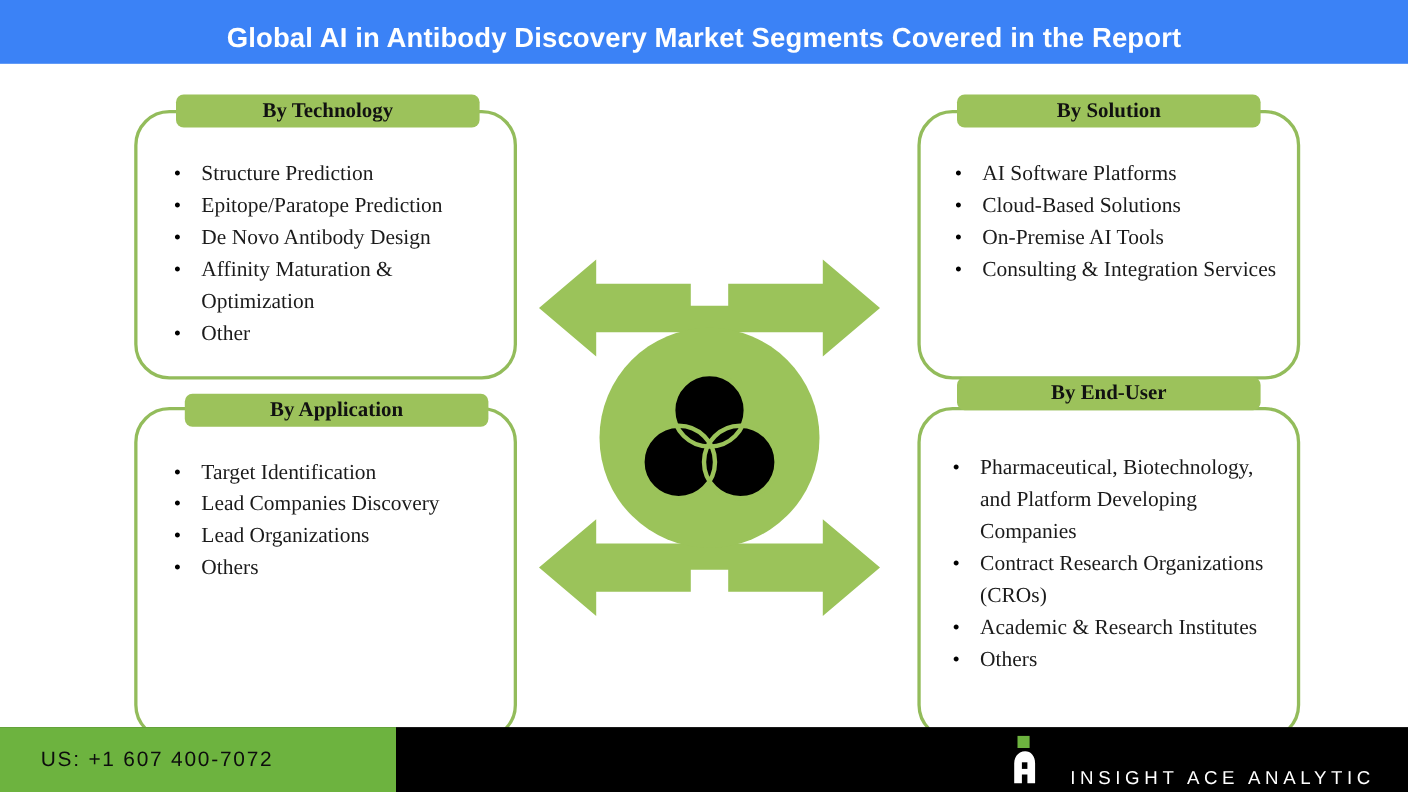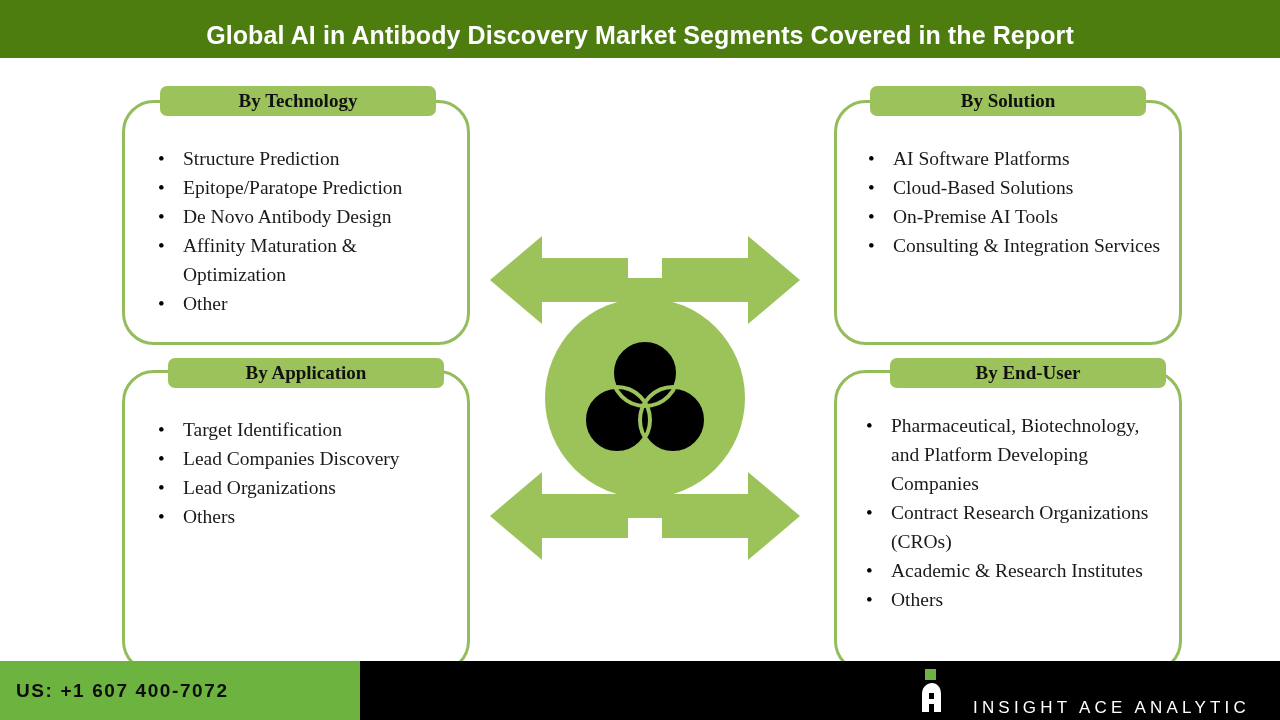--- a/index.html
+++ b/index.html
@@ -7,21 +7,21 @@
   body {
     background:#ffffff;
     font-family:"Liberation Serif", serif;
     position:relative;
     overflow:hidden;
   }
 
   
   .header-bar{
     position:absolute; left:0; top:0; width:1280px; height:71px;
-    background:#4d7c0f;
+    background:#3b82f6;
     display:flex; align-items:center; justify-content:center;
   }
   .header-title{
     color:#ffffff;
     font-family:"Liberation Sans", sans-serif;
     font-weight:bold;
     font-size:25px;
     letter-spacing:.1px;
     white-space:nowrap;
   }
@@ -74,44 +74,44 @@
   }
 
   
   #card-tech   { left:122px; top:42px;  width:348px; height:245px; }
   #title-tech  { left:160px; top:28px;  width:276px; }
   #card-sol    { left:834px; top:42px;  width:348px; height:245px; }
   #title-sol   { left:870px; top:28px;  width:276px; }
   #card-app    { left:122px; top:312px; width:348px; height:303px; }
   #title-app   { left:168px; top:300px; width:276px; }
   #card-end    { left:834px; top:312px; width:348px; height:303px; }
-  #title-end   { left:870px; top:300px; width:276px;margin-left:20px; }
+  #title-end   { left:870px; top:285px; width:276px; }
 
   
   .center-graphic{
     position:absolute;
     left:480px; top:100px;
     width:330px; height:480px;
   }
   .center-graphic svg{ display:block; }
 
   
   .footer{
     position:absolute; left:0; top:661px; width:1280px; height:59px;
     background:#000000;
   }
   .footer-phone-block{
     position:absolute; left:0; top:0; width:360px; height:59px;
     background:#6DB33F;
     display:flex; align-items:center;
   }
   .footer-phone{
-    margin-left:16px;
+    margin-left:37px;
     font-family:"Liberation Sans", sans-serif;
-    font-weight:bold;
+    font-weight:normal;
     font-size:19px;
     letter-spacing:1.6px;
     color:#0d0d0d;
     white-space:nowrap;
   }
   .brand{
     position:absolute; right:30px; top:0; height:59px;
     display:flex; align-items:center; gap:18px;
   }
   .brand-mark{ position:relative; width:46px; height:46px; }

